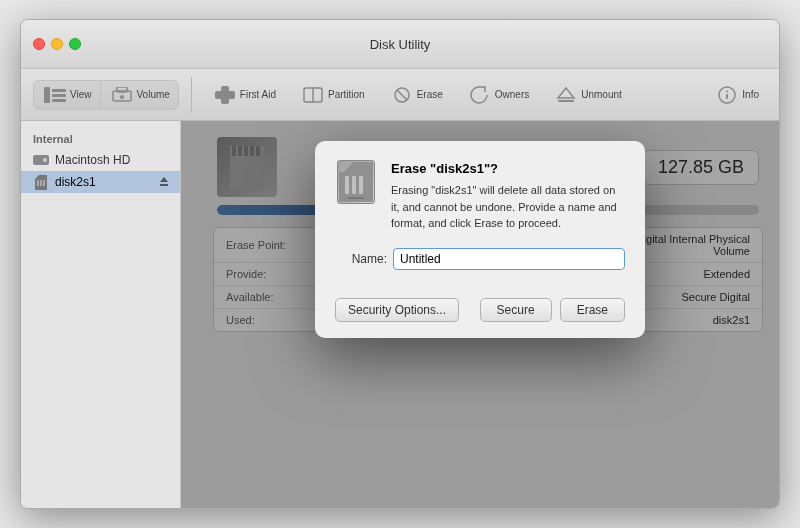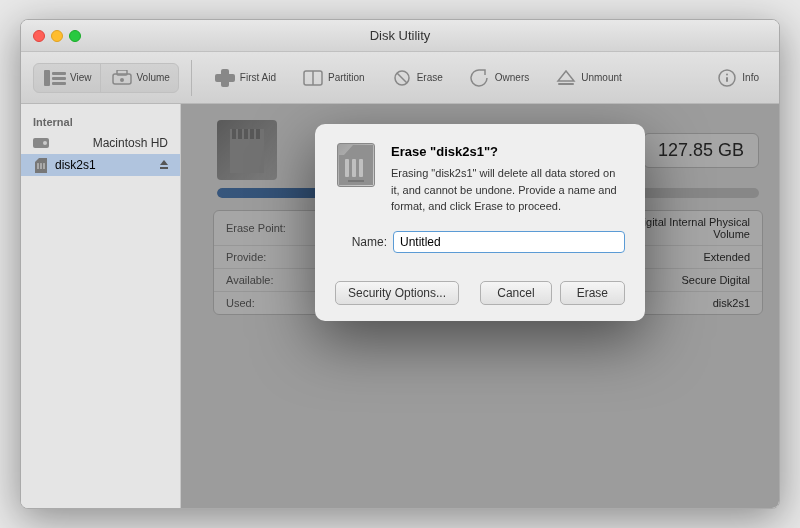--- a/index.html
+++ b/index.html
@@ -22,21 +22,21 @@
       box-shadow: 0 10px 40px rgba(0,0,0,0.4);
       display: flex;
       flex-direction: column;
       overflow: hidden;
       border: 1px solid #aaa;
     }
 
     
     .titlebar {
       background: linear-gradient(to bottom, #e8e8e8, #d4d4d4);
-      height: 32px;
+      height: 49px;
       display: flex;
       align-items: center;
       padding: 0 12px;
       border-bottom: 1px solid #c0c0c0;
       position: relative;
       flex-shrink: 0;
     }
     .traffic-lights {
       display: flex;
       gap: 6px;
@@ -137,21 +137,20 @@
       text-transform: none;
     }
     .sidebar-item {
       display: flex;
       align-items: center;
       padding: 3px 12px;
       font-size: 12px;
       color: #333;
       cursor: pointer;
       gap: 6px;
-      justify-content: space-between;
     }
     .sidebar-item.selected {
       background: #b0c4de;
       color: #000;
     }
     .sidebar-item-icon {
       width: 16px;
       height: 16px;
       display: flex;
       align-items: center;
@@ -644,20 +643,20 @@
             </div>
           </div>
           <div class="dialog-form">
             <div class="dialog-field">
               <span class="dialog-field-label">Name:</span>
               <input class="dialog-field-input" type="text" value="Untitled" style="">
             </div>
           </div>
           <div class="dialog-buttons">
             <button class="dialog-btn-security">Security Options...</button>
-            <button class="dialog-btn-cancel">Cancel</button>
+            <button class="dialog-btn-cancel">Secure</button>
             <button class="dialog-btn-erase">Erase</button>
           </div>
         </div>
       </div>
     </div>
   </div>
 </div>
 
 </body></html>

